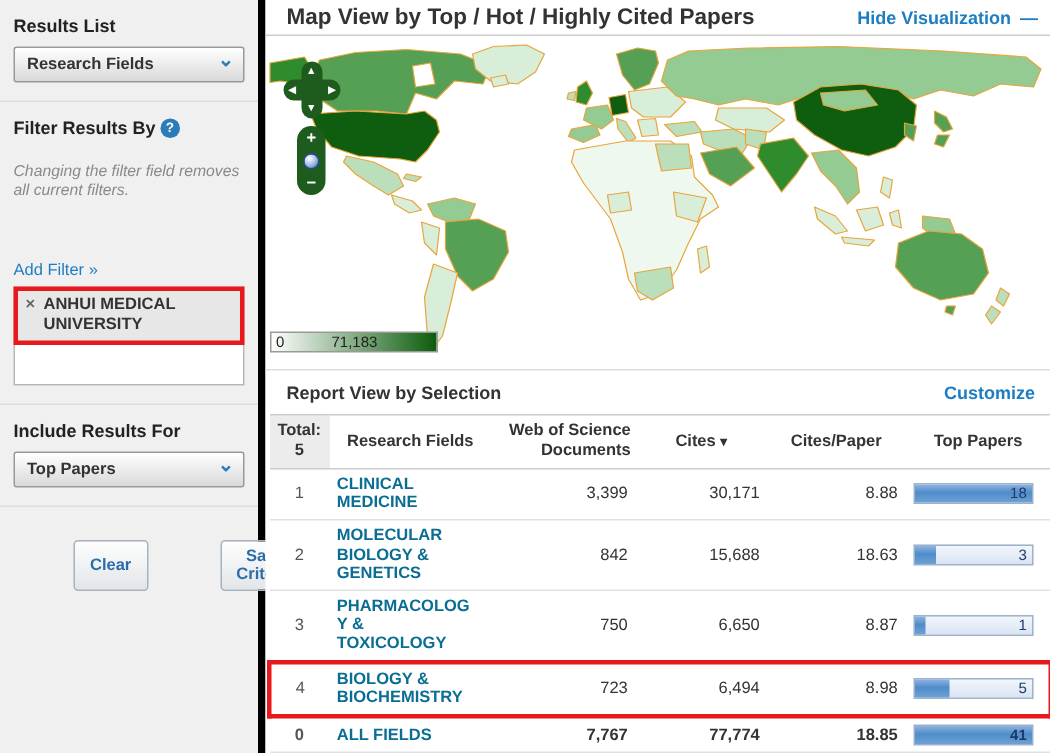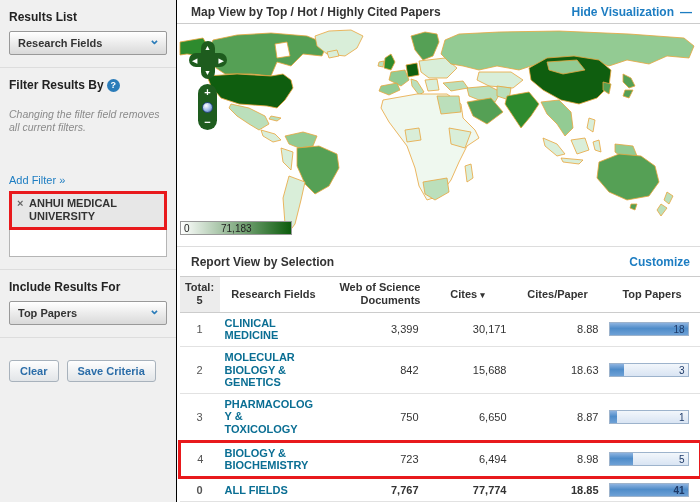--- a/index.html
+++ b/index.html
@@ -1,43 +1,43 @@
 <!DOCTYPE html>
 <html style="--blue: #1d7dc2; --fieldblue: #0a6e93; --red: #e8191c; --bartext: #1e3a68; --legend-green: #0c5c0c;"><head>
 <meta charset="utf-8">
 <style>
   * { margin:0; padding:0; box-sizing:border-box; }
   html,body { width:700px; height:502px; overflow:hidden; background:#fff;
     font-family:"Liberation Sans", sans-serif; font-size:11px; color:#333; }
   .page { display:flex; width:700px; height:502px; }
 
   
-  .sidebar { width:177px; min-width:177px; background:#f0f0f0; border-right:1px solid #000000; padding:8px 9px; }
+  .sidebar { width:177px; min-width:177px; background:#f0f0f0; border-right:5px solid #000000; padding:8px 9px; }
   .sb-h { font-size:12px; font-weight:bold; color:#222; margin:2px 0 7px; }
   .dropdown { height:24px; border:1px solid #999; border-radius:2px; background:linear-gradient(#ffffff,#d9d9d9);
     display:flex; align-items:center; justify-content:space-between; padding:0 6px 0 8px; font-weight:bold; color:#333; cursor:pointer; }
   .dd-arrow { color:#2b7cb9; font-size:13px; font-weight:bold; line-height:10px; margin-top:-6px; }
   .sb-sep { border-top:1px solid #ddd; margin:12px -9px 10px; }
   .help { display:inline-flex; align-items:center; justify-content:center; width:13px; height:13px; border-radius:50%;
     background:#2b7cb9; color:#fff; font-size:9px; font-weight:bold; vertical-align:1px; margin-left:3px; cursor:pointer; }
   .note { font-style:italic; color:#8a8a8a; font-size:10.5px; line-height:1.25; margin:16px 0 7px; }
   .addfilter { color:#1d7dc2; font-weight:normal; text-decoration:none; cursor:pointer; display:inline-block; margin-bottom:5px;margin-top:33px; }
   .filterbox { background:#fff; border:1px solid #b5b5b5; height:66px; }
   .filter-item { position:relative; background:#e7e7e7; border:3px solid var(--red); padding:3px 3px 3px 17px;
     font-weight:bold; color:#333; line-height:1.2; margin:-1px; cursor:pointer; }
   .filter-x { position:absolute; left:5px; top:3px; color:#666; font-weight:bold; cursor:pointer; }
   .btnrow { display:flex; gap:8px; padding-top:12px; }
   .btn { border:1px solid #a8b2bc; border-radius:3px; background:linear-gradient(#fefefe,#e2e5e8);
-    color:#2b6da8; font-weight:bold; font-size:11px; padding:4px 10px; cursor:pointer; font-family:inherit; }
+    color:#2b6da8; font-weight:bold; font-size:11px; padding:4px 10px; cursor:pointer; font-family:inherit;margin-left:40px; }
 
   
   .main { flex:1; display:flex; flex-direction:column; background:#fff; }
   .map-header { height:28px; display:flex; align-items:center; justify-content:space-between;
     padding:0 10px 0 14px; border-bottom:1px solid #ccc; }
-  .map-title { font-weight:bold; font-size:12px; color:#333; }
+  .map-title { font-weight:bold; font-size:15px; color:#333; }
   .hide-viz { color:var(--blue); font-weight:bold; font-size:12px; text-decoration:none; cursor:pointer; }
   .hide-viz .dash { margin-left:6px; }
 
   .map-area { position:relative; height:252px; }
   .map-svg { position:absolute; left:2px; top:4px; }
 
   .pan { position:absolute; left:12px; top:17px; width:38px; height:38px; cursor:pointer; }
   .pan-v,.pan-h { position:absolute; background:#1e5c1e; border-radius:7px; }
   .pan-v { left:12px; top:0; width:14px; height:38px; }
   .pan-h { left:0; top:12px; width:38px; height:14px; }

